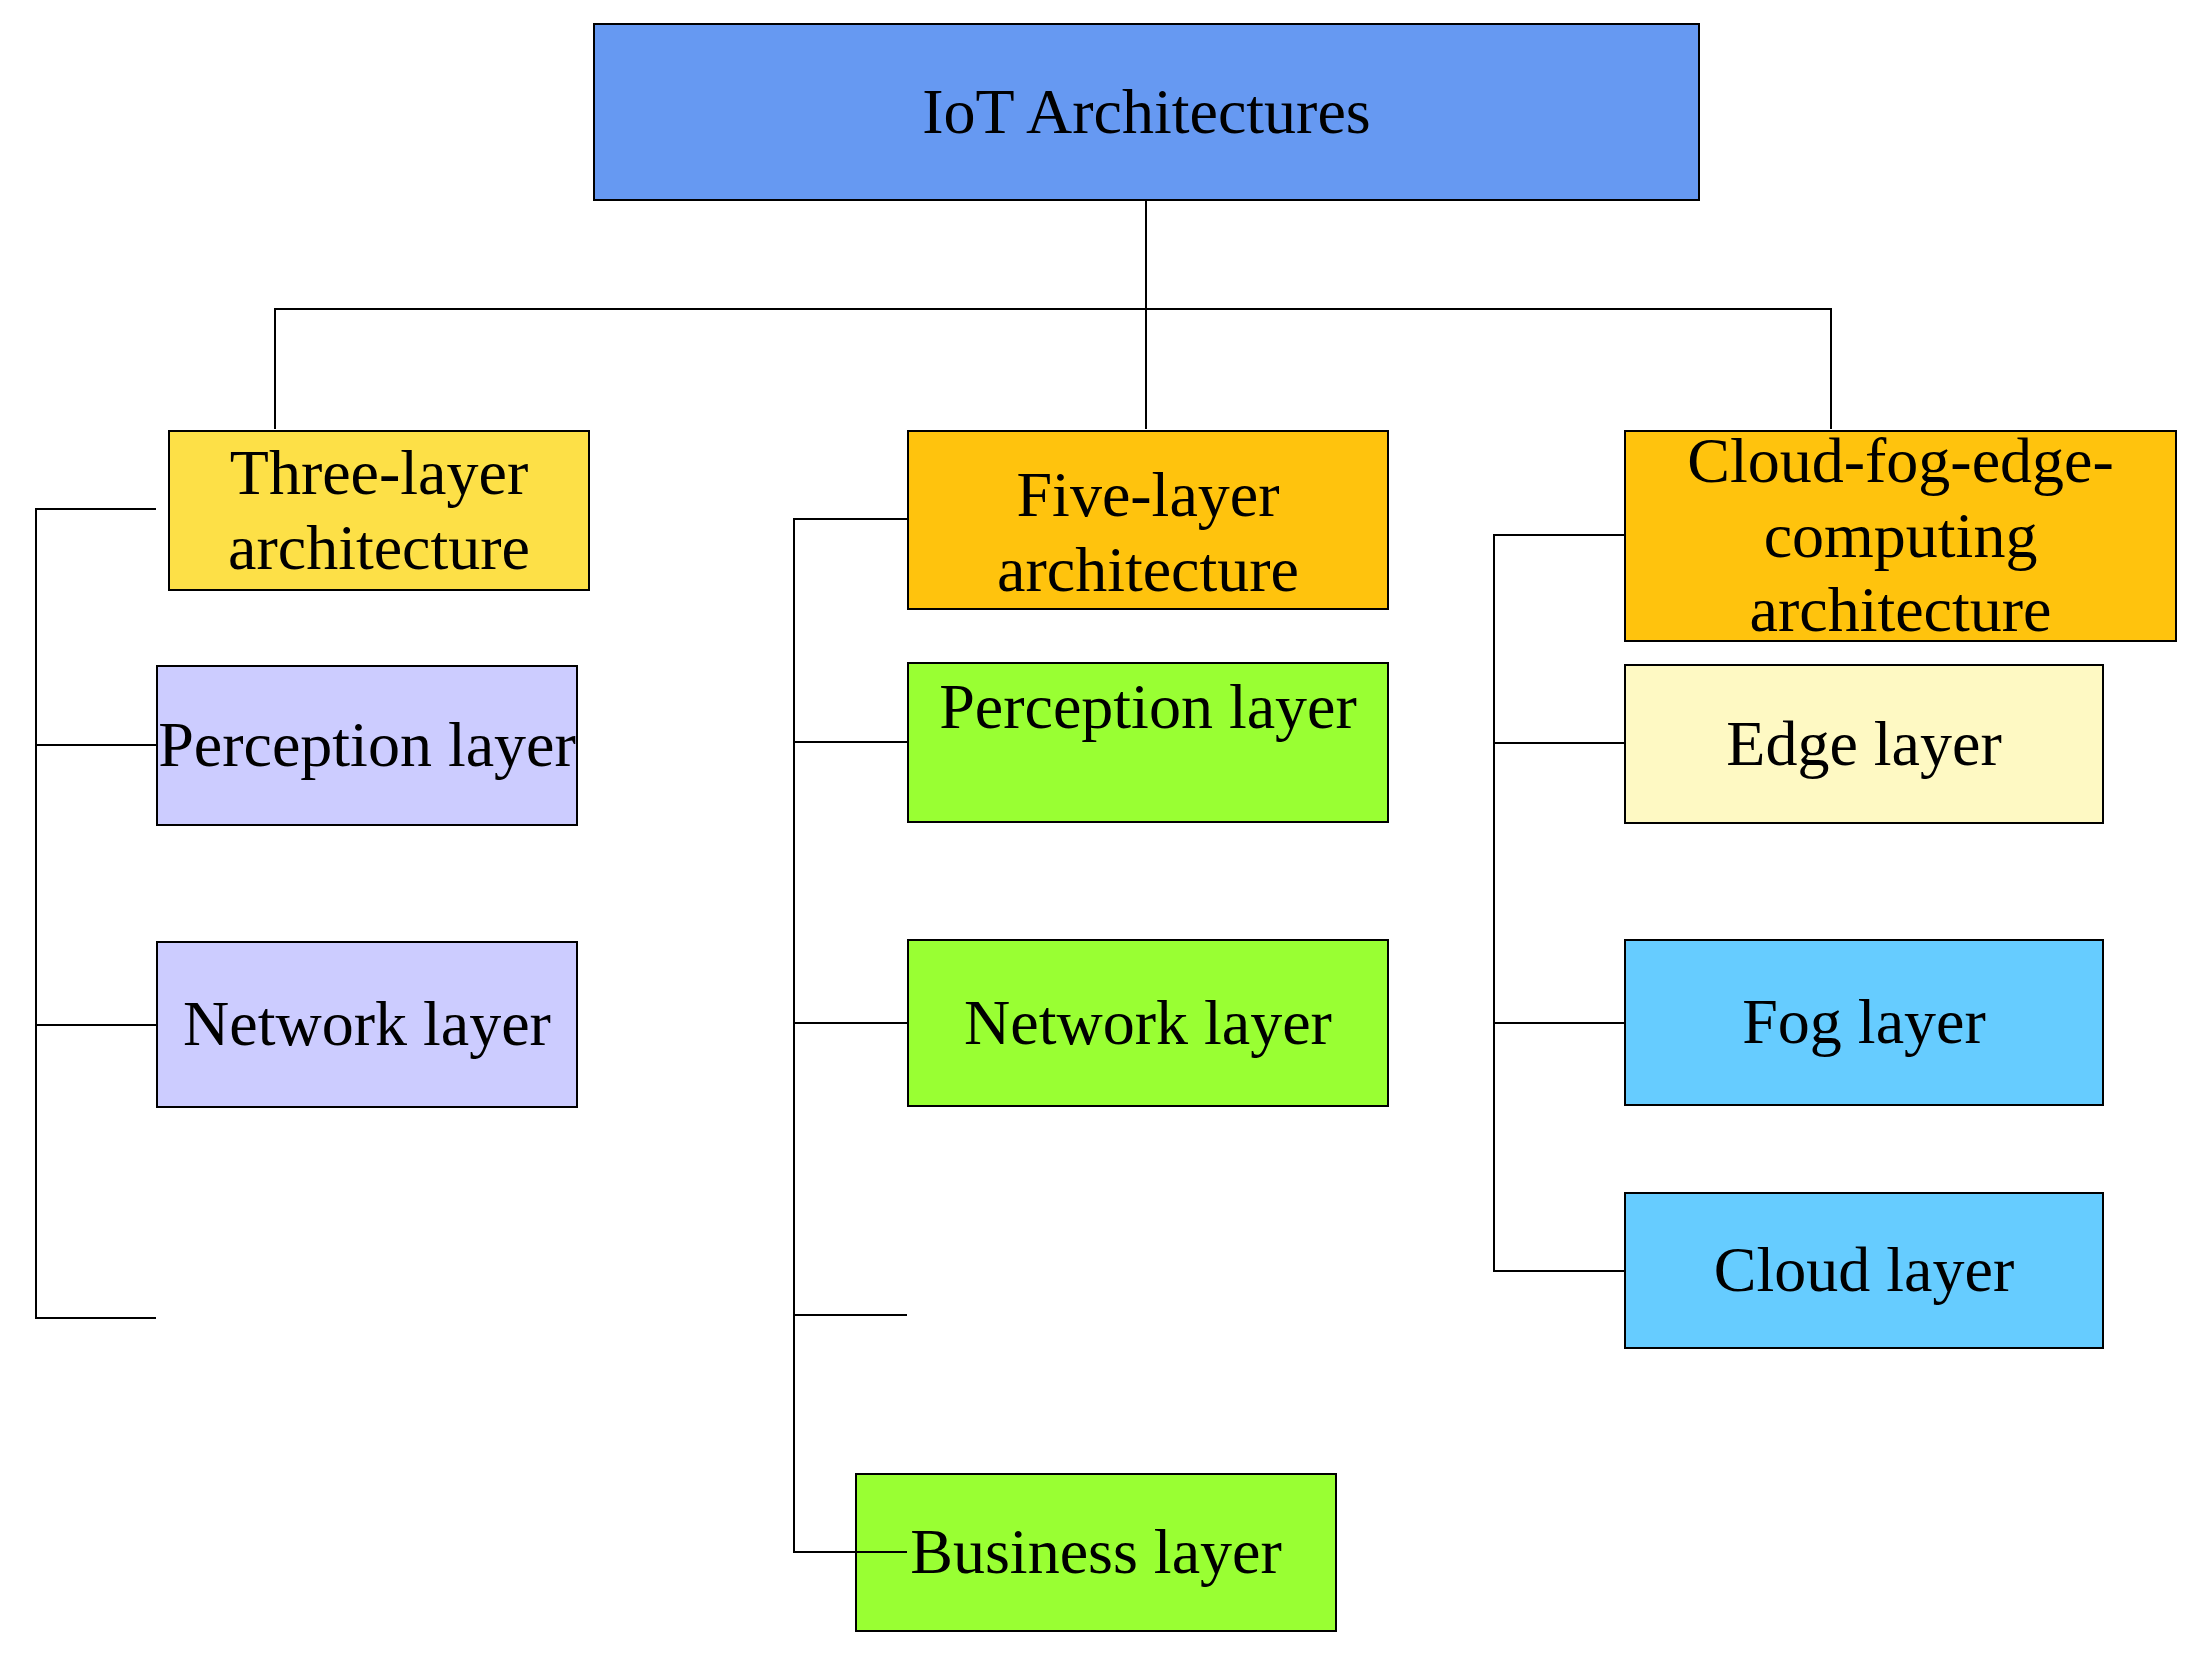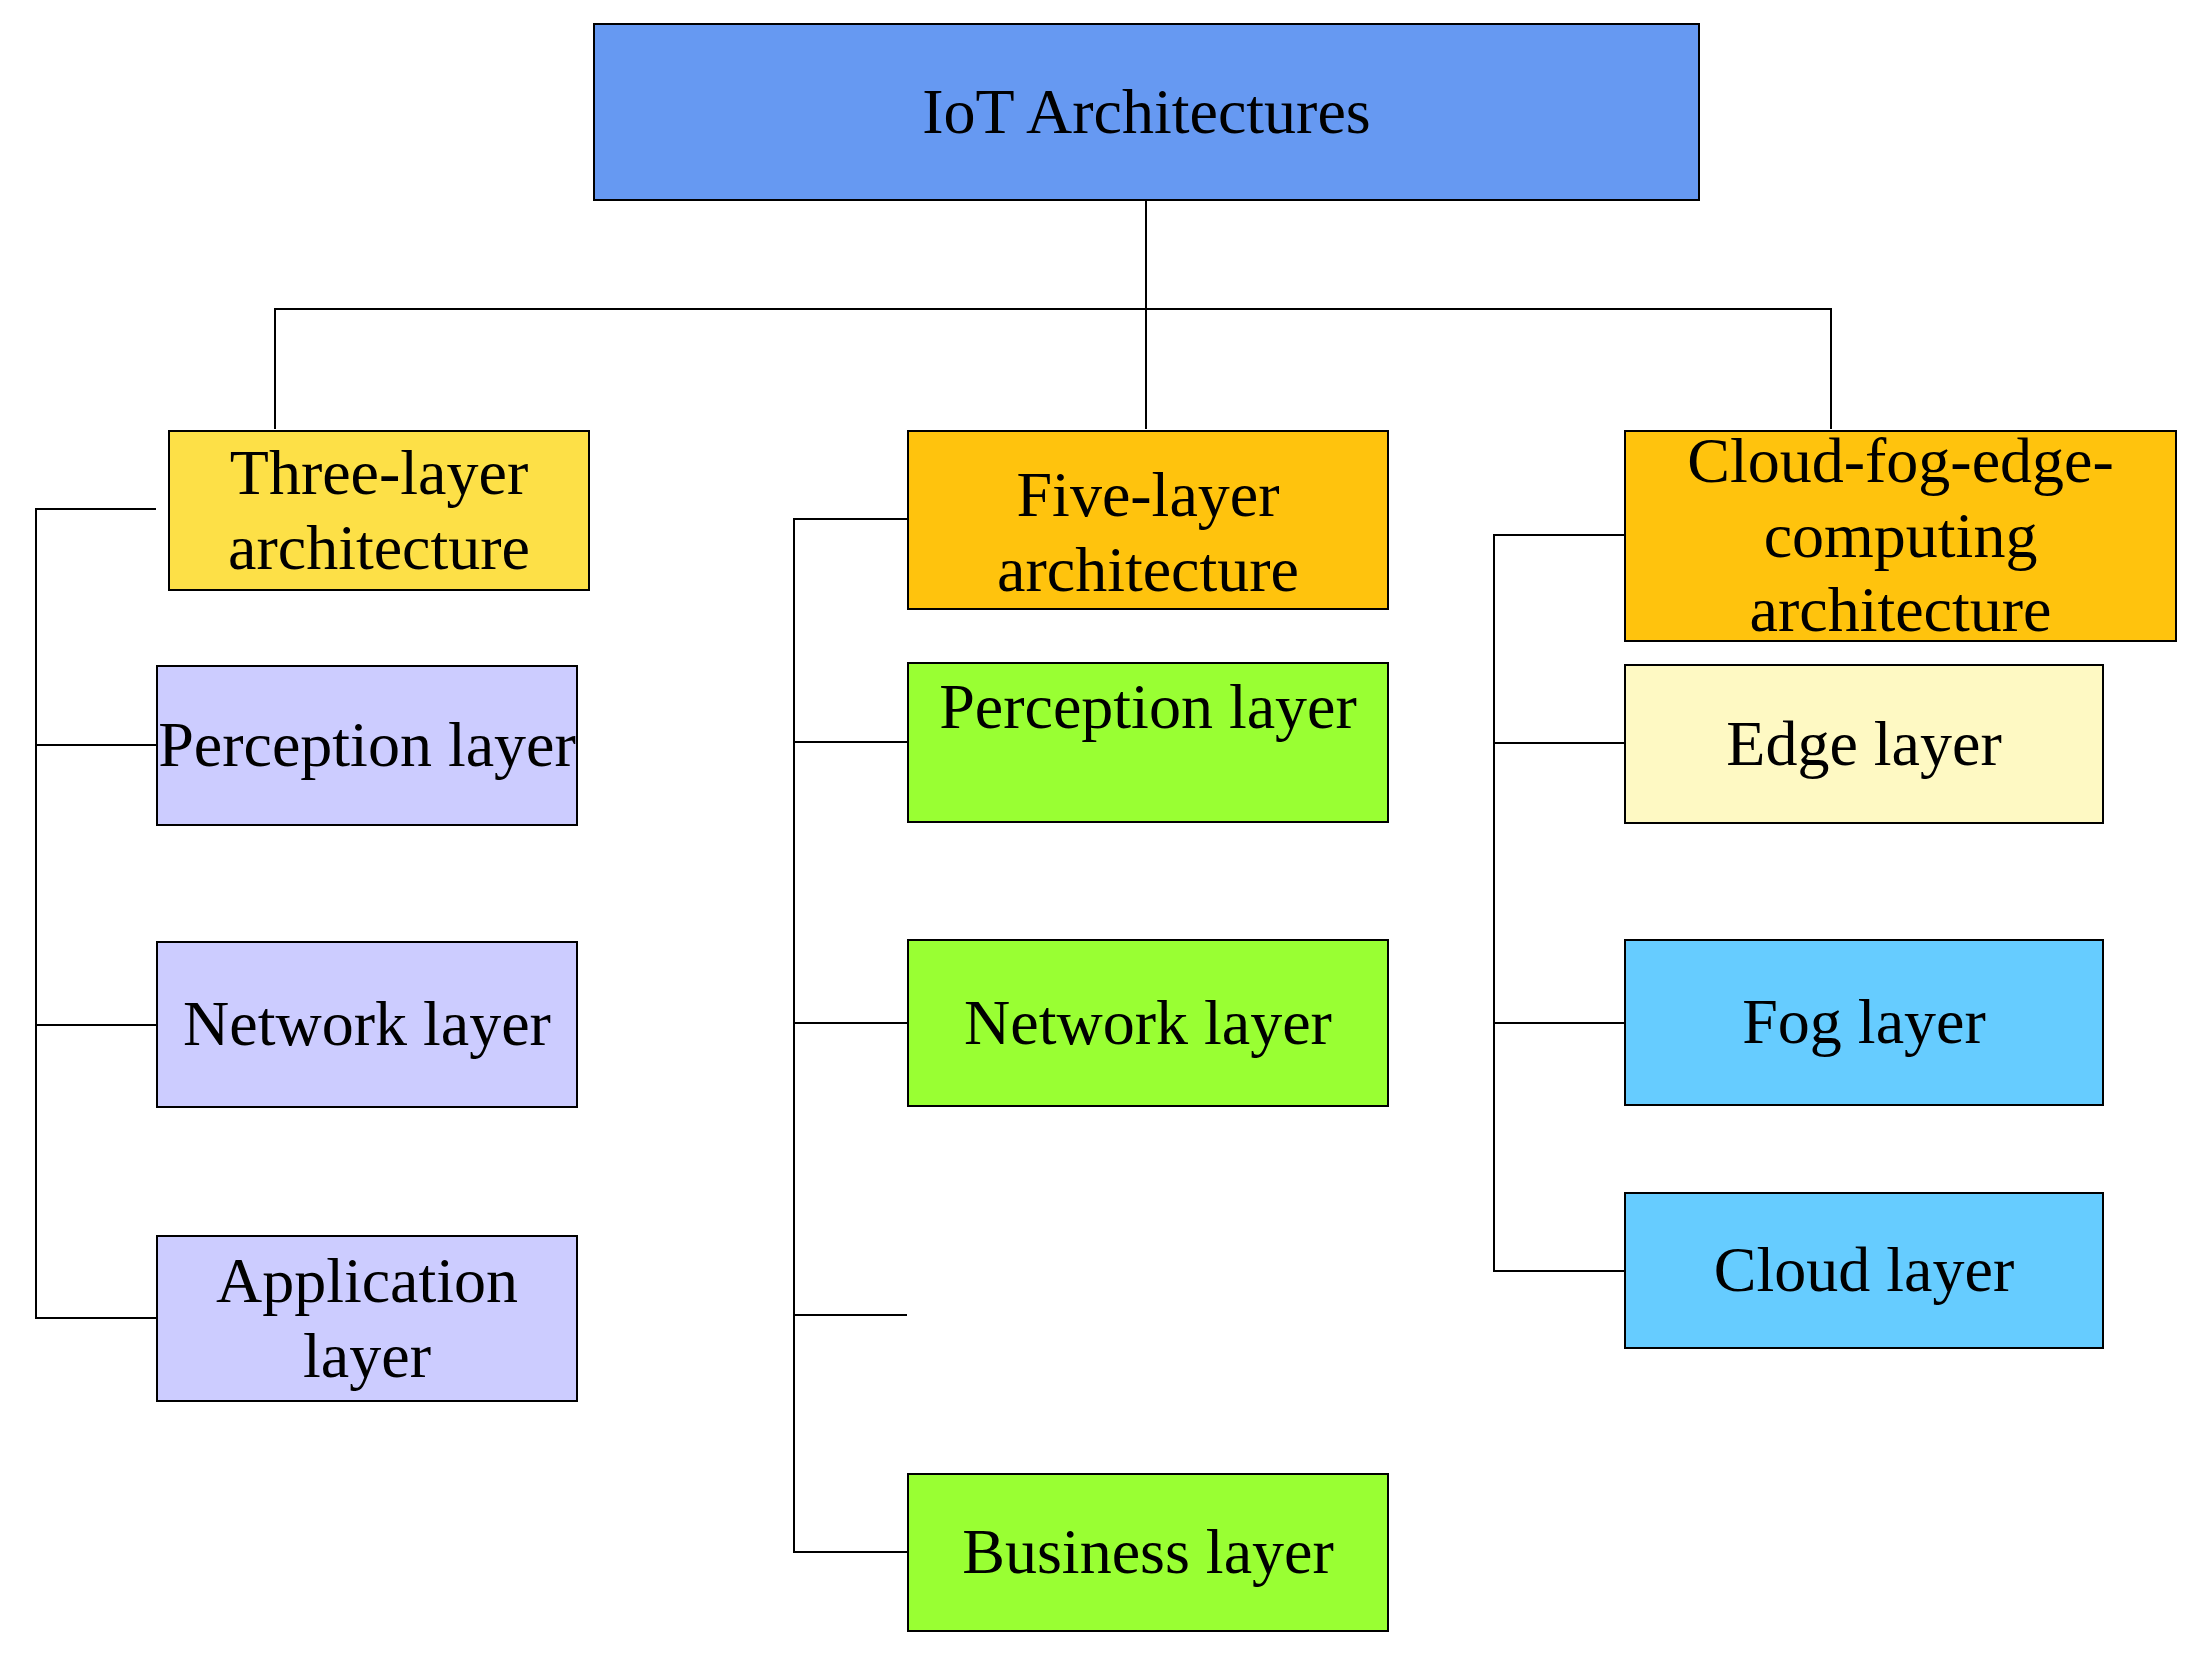--- a/index.html
+++ b/index.html
@@ -57,42 +57,38 @@
   <div class="node" style="left: 168px; top: 430px; width: 422px; height: 161px; background-color: #fde047;">
     <span class="label">Three-layer
 architecture</span>
   </div>
   <div class="node" style="left: 156px; top: 665px; width: 422px; height: 161px; background-color: rgb(204, 204, 255);">
     <span class="label">Perception layer</span>
   </div>
   <div class="node" style="left: 156px; top: 941px; width: 422px; height: 167px; background-color: rgb(204, 204, 255);">
     <span class="label">Network layer</span>
   </div>
-  <div class="node" style="left: 156px; top: 1235px; width: 422px; height: 167px; background-color: rgb(204, 204, 255);">
-    <span class="label">Application
-layer</span>
-  </div>
 
   <div class="line" style="left:35px; top:509px; width:2px; height:810px;"></div>
   <div class="line" style="left:35px; top:508px; width:121px; height:2px;"></div>
   <div class="line" style="left:35px; top:744px; width:121px; height:2px;"></div>
   <div class="line" style="left:35px; top:1024px; width:121px; height:2px;"></div>
   <div class="line" style="left:35px; top:1317px; width:121px; height:2px;"></div>
 
   <div class="node" style="left: 907px; top: 430px; width: 482px; height: 180px; background-color: rgb(255, 195, 13); align-items: flex-end;">
     <span class="label">Five-layer
 architecture</span>
   </div>
   <div class="node raised" style="left: 907px; top: 662px; width: 482px; height: 161px; background-color: rgb(153, 255, 51);">
     <span class="label">Perception layer</span>
   </div>
   <div class="node" style="left: 907px; top: 939px; width: 482px; height: 168px; background-color: rgb(153, 255, 51);">
     <span class="label">Network layer</span>
   </div>
-  <div class="node" style="left: 907px; top: 1473px; width: 482px; height: 159px; background-color: rgb(153, 255, 51);">
+  <div class="node" style="left: 855px; top: 1473px; width: 482px; height: 159px; background-color: rgb(153, 255, 51);">
     <span class="label">Business layer</span>
   </div>
 
   <div class="line" style="left:793px; top:518px; width:2px; height:1035px;"></div>
   <div class="line" style="left:793px; top:518px; width:114px; height:2px;"></div>
   <div class="line" style="left:793px; top:741px; width:114px; height:2px;"></div>
   <div class="line" style="left:793px; top:1022px; width:114px; height:2px;"></div>
   <div class="line" style="left:793px; top:1314px; width:114px; height:2px;"></div>
   <div class="line" style="left:793px; top:1551px; width:114px; height:2px;"></div>
 

